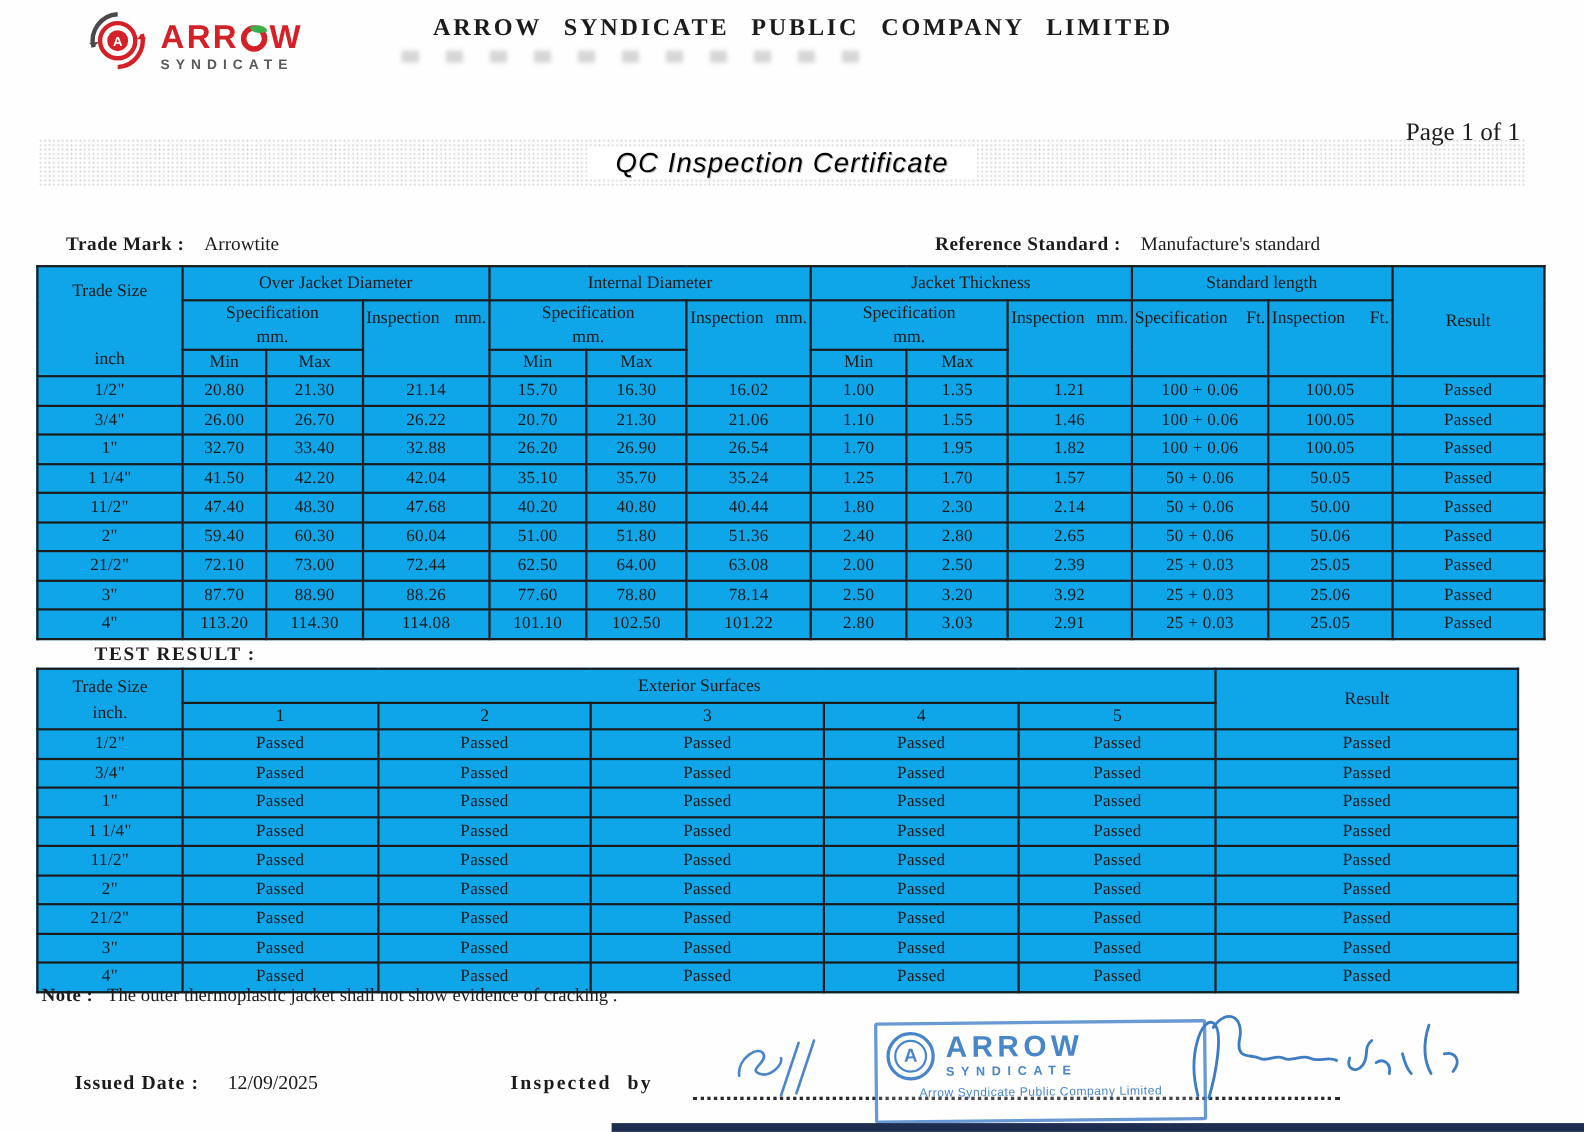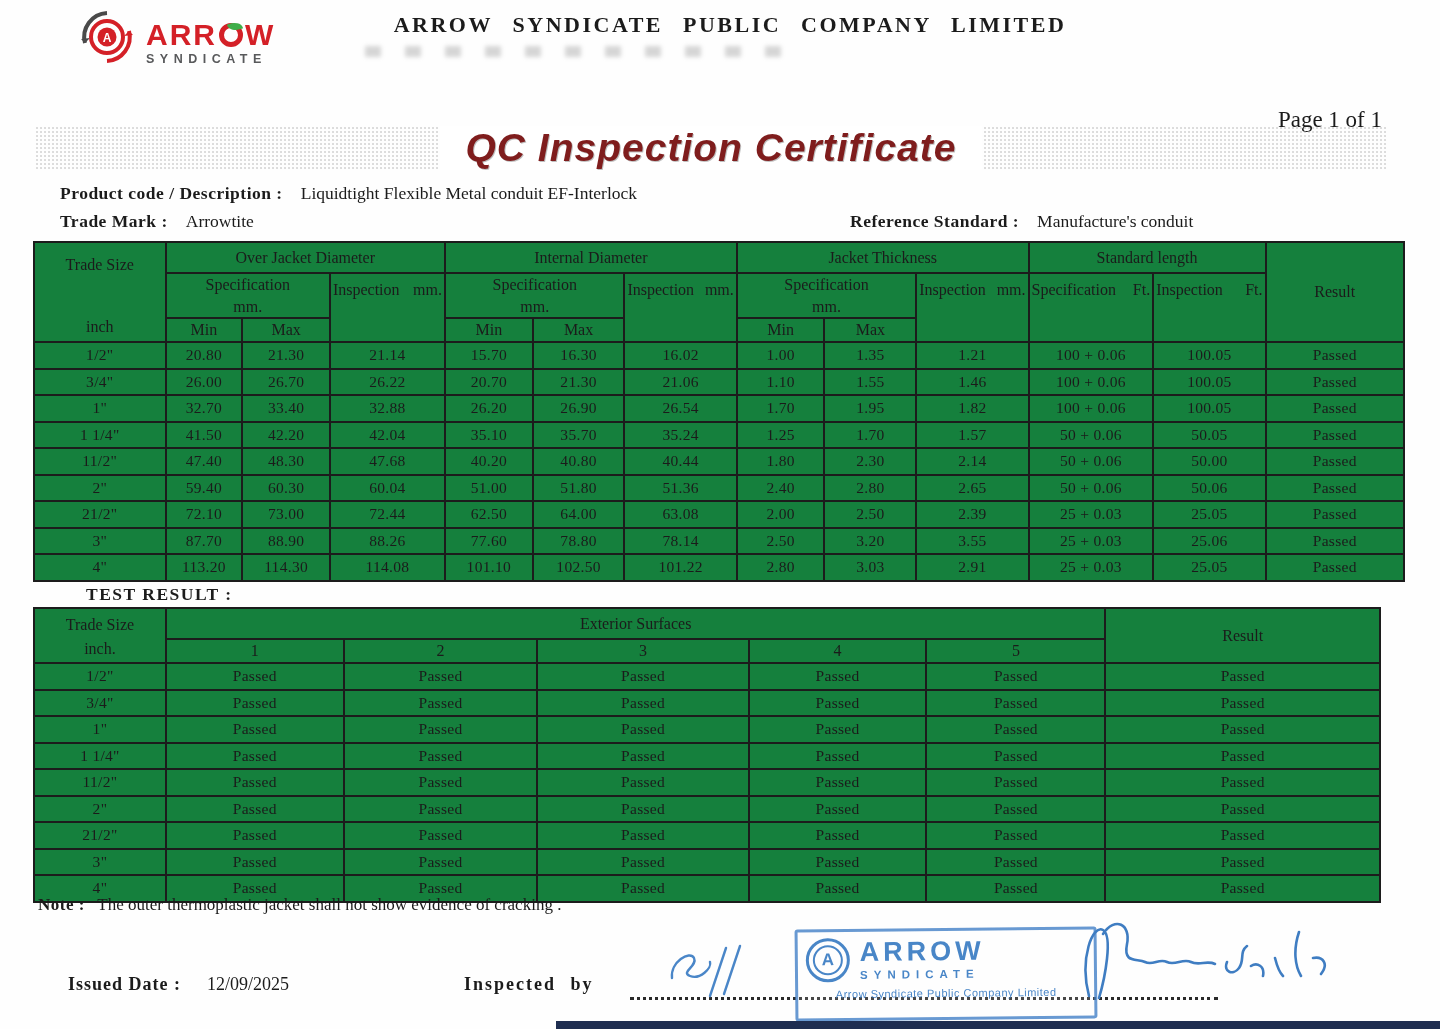--- a/index.html
+++ b/index.html
@@ -22,28 +22,28 @@
     color:#58595b; letter-spacing:5.5px; margin-top:3px; }
   .company-name { position:absolute; left:320px; top:12px; width:820px; text-align:center;
     font-weight:bold; font-size:22px; letter-spacing:2.5px; word-spacing:12px; }
   .company-smudge { position:absolute; left:365px; top:46px; width:430px; height:11px;
     background:repeating-linear-gradient(90deg, rgba(110,110,110,.28) 0 16px, transparent 16px 40px);
     filter:blur(2px); }
   .page-indicator { position:absolute; right:58px; top:107px; font-size:23px; }
   .title-band { position:absolute; left:35px; top:126px; width:1352px; height:44px;
     background-image:radial-gradient(rgba(160,160,160,.35) 1px, transparent 1px);
     background-size:4px 4px; display:flex; align-items:center; justify-content:center; }
-  .doc-title { font-family:"Liberation Sans", sans-serif; font-weight:bold; font-style:italic;
-    font-size:39px; letter-spacing:1px; color:#7f1d1d;
+  .doc-title { font-family:"Liberation Sans", sans-serif; font-weight:normal; font-style:italic;
+    font-size:25px; letter-spacing:1px; color:#000000;
     background:#fff; padding:0 26px; text-shadow:1px 1px 0 rgba(0,0,0,.25); }
   
   .meta-row { position:absolute; font-size:17.5px; display:flex; gap:18px; white-space:nowrap; }
   .meta-label { font-weight:bold; letter-spacing:.5px; }
   
-  table { border-collapse:collapse; table-layout:fixed; width:100%; background:#15803d; }
+  table { border-collapse:collapse; table-layout:fixed; width:100%; background:#0ea5e9; }
   th, td { border:2px solid #1c1c1c; text-align:center; vertical-align:middle;
     font-weight:normal; font-size:16px; padding:0 2px; overflow:hidden; }
   .main-table-wrap  { position:absolute; left:33px;  top:241px; width:1372px; }
   .test-table-wrap  { position:absolute; left:33px;  top:607px; width:1348px; }
   tr.h1 th { height:31px; }
   tr.h2 th { height:45px; }
   tr.h3 th { height:24px; }
   tbody tr { height:26.5px; }
   tbody td { font-size:15.5px; letter-spacing:.3px; }
   .stack-between { display:flex; flex-direction:column; justify-content:space-between;
@@ -111,31 +111,27 @@
 
   <div class="company-name">ARROW SYNDICATE PUBLIC COMPANY LIMITED</div>
   <div class="company-smudge"></div>
 
   <div class="page-indicator">Page 1 of 1</div>
 
   <div class="title-band">
     <span class="doc-title">QC Inspection Certificate</span>
   </div>
 
-  <div class="meta-row" style="left:60px; top:183px;">
-    <span class="meta-label">Product code /  Description   :</span>
-    <span>Liquidtight  Flexible  Metal conduit EF-Interlock</span>
-  </div>
   <div class="meta-row" style="left:60px; top:211px;">
     <span class="meta-label">Trade Mark  :</span>
     <span>Arrowtite</span>
   </div>
   <div class="meta-row" style="left:850px; top:211px;">
     <span class="meta-label">Reference Standard :</span>
-    <span>Manufacture's conduit</span>
+    <span>Manufacture's standard</span>
   </div>
 
   <div class="main-table-wrap">
     <table>
       <colgroup>
         <col style="width:9.6%">
           <col style="width:5.6%">
           <col style="width:6.4%">
           <col style="width:8.4%">
         <col style="width:6.4%">
@@ -330,21 +326,21 @@
           <tr>
             <td>3"</td>
             <td>87.70</td>
             <td>88.90</td>
             <td>88.26</td>
             <td>77.60</td>
             <td>78.80</td>
             <td>78.14</td>
             <td>2.50</td>
             <td>3.20</td>
-            <td>3.55</td>
+            <td>3.92</td>
             <td>25 + 0.03</td>
             <td>25.06</td>
             <td>Passed</td>
           </tr>
           <tr>
             <td>4"</td>
             <td>113.20</td>
             <td>114.30</td>
             <td>114.08</td>
             <td>101.10</td>

